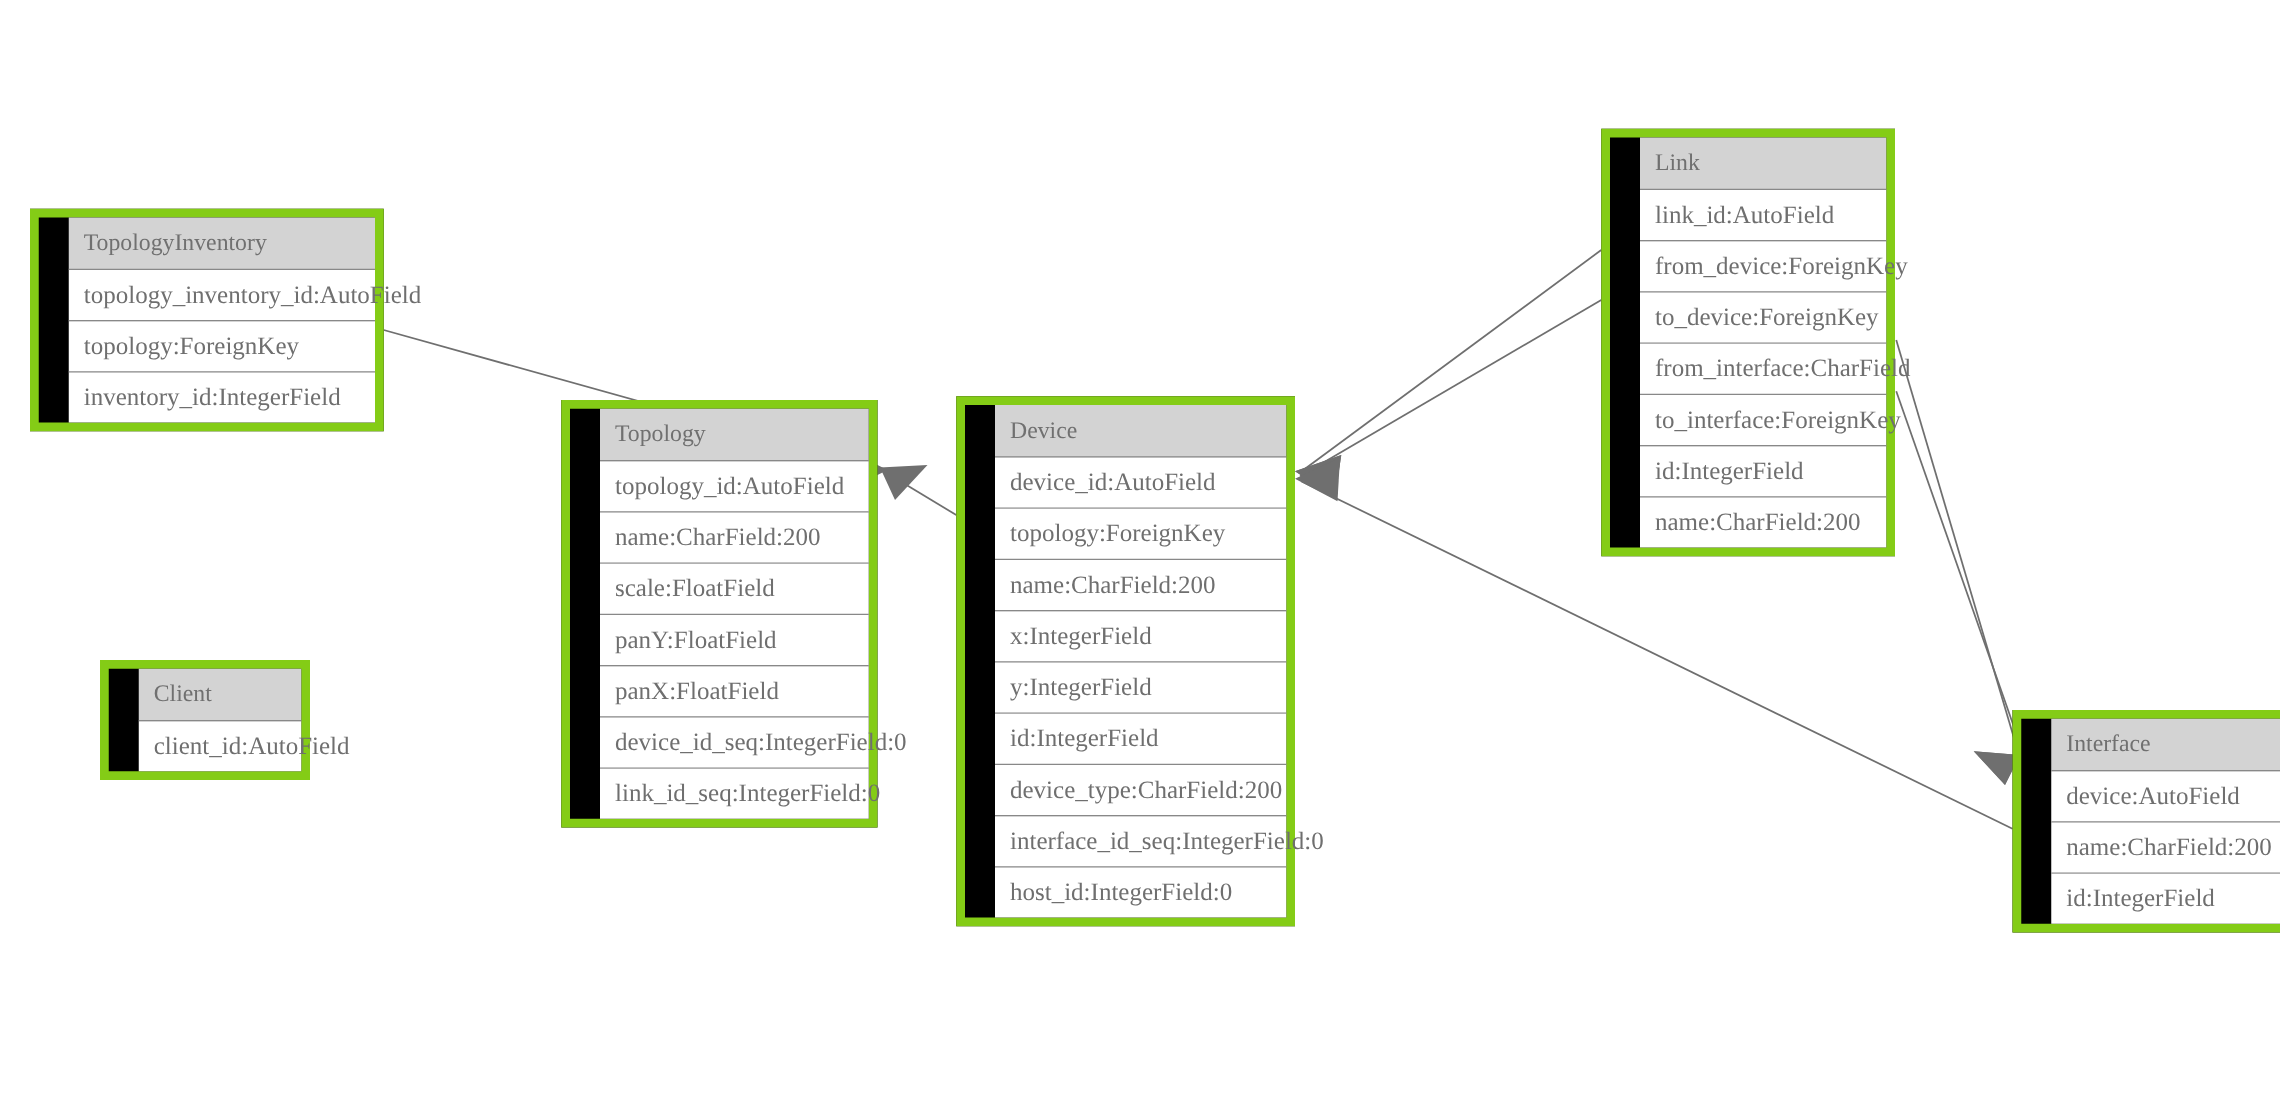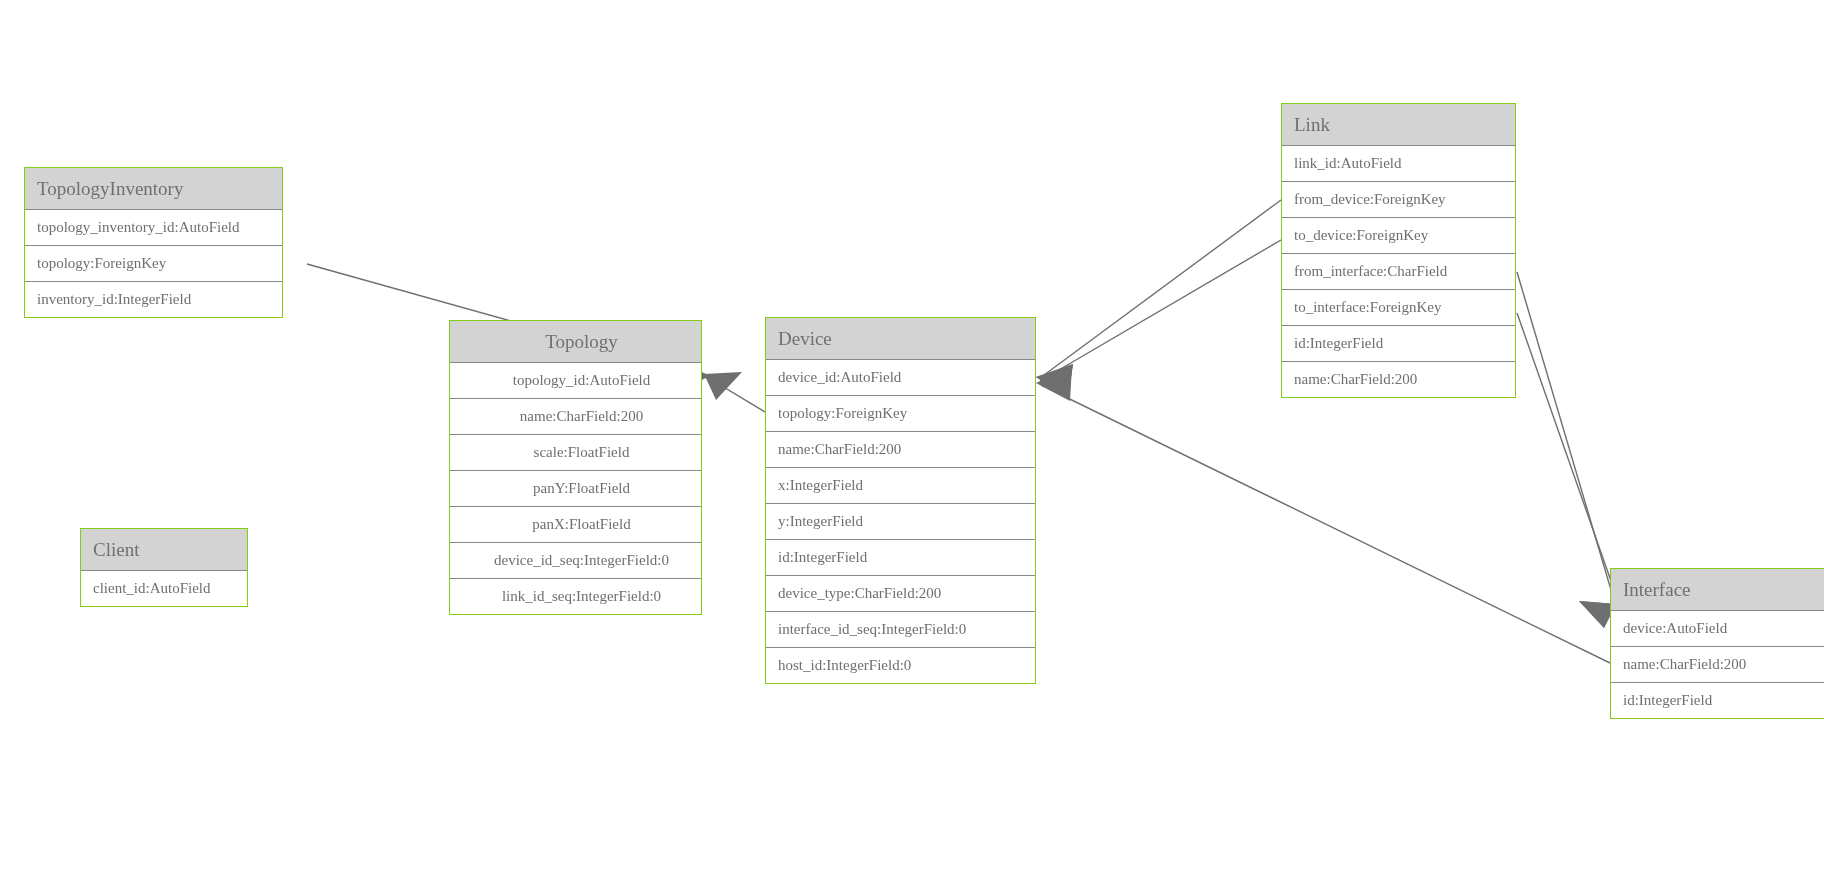--- a/index.html
+++ b/index.html
@@ -7,38 +7,39 @@
     position:relative;
     width:1824px;height:874px;
     background:#ffffff;
     font-family:"Liberation Serif","DejaVu Serif",serif;
     overflow:hidden;
   }
   #edges{position:absolute;left:0;top:0;width:1824px;height:874px;pointer-events:none;}
   .entity{
     position:absolute;
     box-sizing:border-box;
-    border:1px solid #84cc16;
+    border:7px solid #84cc16;
     background:#000000;
+    padding-left:24px;
   }
   .entity-header{
     box-sizing:border-box;
     background:#d3d3d3;
     border-bottom:1px solid #888888;
     color:#707070;
     font-size:19px;
     line-height:1;
     padding:11px 0 11px 12px;
     white-space:nowrap;
   }
   .entity-row{
     box-sizing:border-box;
     border-bottom:1px solid #888888;
     color:#6f6f6f;
-    font-size:15px;
+    font-size:20px;
     line-height:1;
     padding:10px 0 10px 12px;
     white-space:nowrap;
     background:#ffffff;
   }
   .entity-row:last-child{border-bottom:none;}
 </style>
 </head>
 <body>
 
@@ -67,31 +68,31 @@
       <g>
         <path d="M 1517,272 L 1614,600" stroke="#6f6f6f" stroke-width="1.4" fill="none"></path>
         <polygon points="1616,604 1579,601 1604,628" fill="#6f6f6f"></polygon>
       </g>
       <g>
         <path d="M 1517,313 L 1618,601" stroke="#6f6f6f" stroke-width="1.4" fill="none"></path>
         <polygon points="1616,604 1579,601 1604,628" fill="#6f6f6f"></polygon>
       </g>
     </svg>
   <div id="entity-layer">
-      <div class="entity" style="left: 24px; top: 167px; width: 259px;">
+      <div class="entity" style="left: 24px; top: 167px; width: 283px;">
         <div class="entity-header">TopologyInventory</div>
         <div class="entity-row">topology_inventory_id:AutoField</div>
         <div class="entity-row">topology:ForeignKey</div>
         <div class="entity-row">inventory_id:IntegerField</div>
       </div>
       <div class="entity" style="left: 80px; top: 528px; width: 168px;">
         <div class="entity-header">Client</div>
         <div class="entity-row">client_id:AutoField</div>
       </div>
-      <div class="entity" style="left: 449px; top: 320px; width: 253px; text-align: center;">
+      <div class="entity" style="left: 449px; top: 320px; width: 253px;">
         <div class="entity-header">Topology</div>
         <div class="entity-row">topology_id:AutoField</div>
         <div class="entity-row">name:CharField:200</div>
         <div class="entity-row">scale:FloatField</div>
         <div class="entity-row">panY:FloatField</div>
         <div class="entity-row">panX:FloatField</div>
         <div class="entity-row">device_id_seq:IntegerField:0</div>
         <div class="entity-row">link_id_seq:IntegerField:0</div>
       </div>
       <div class="entity" style="left: 765px; top: 317px; width: 271px;">

